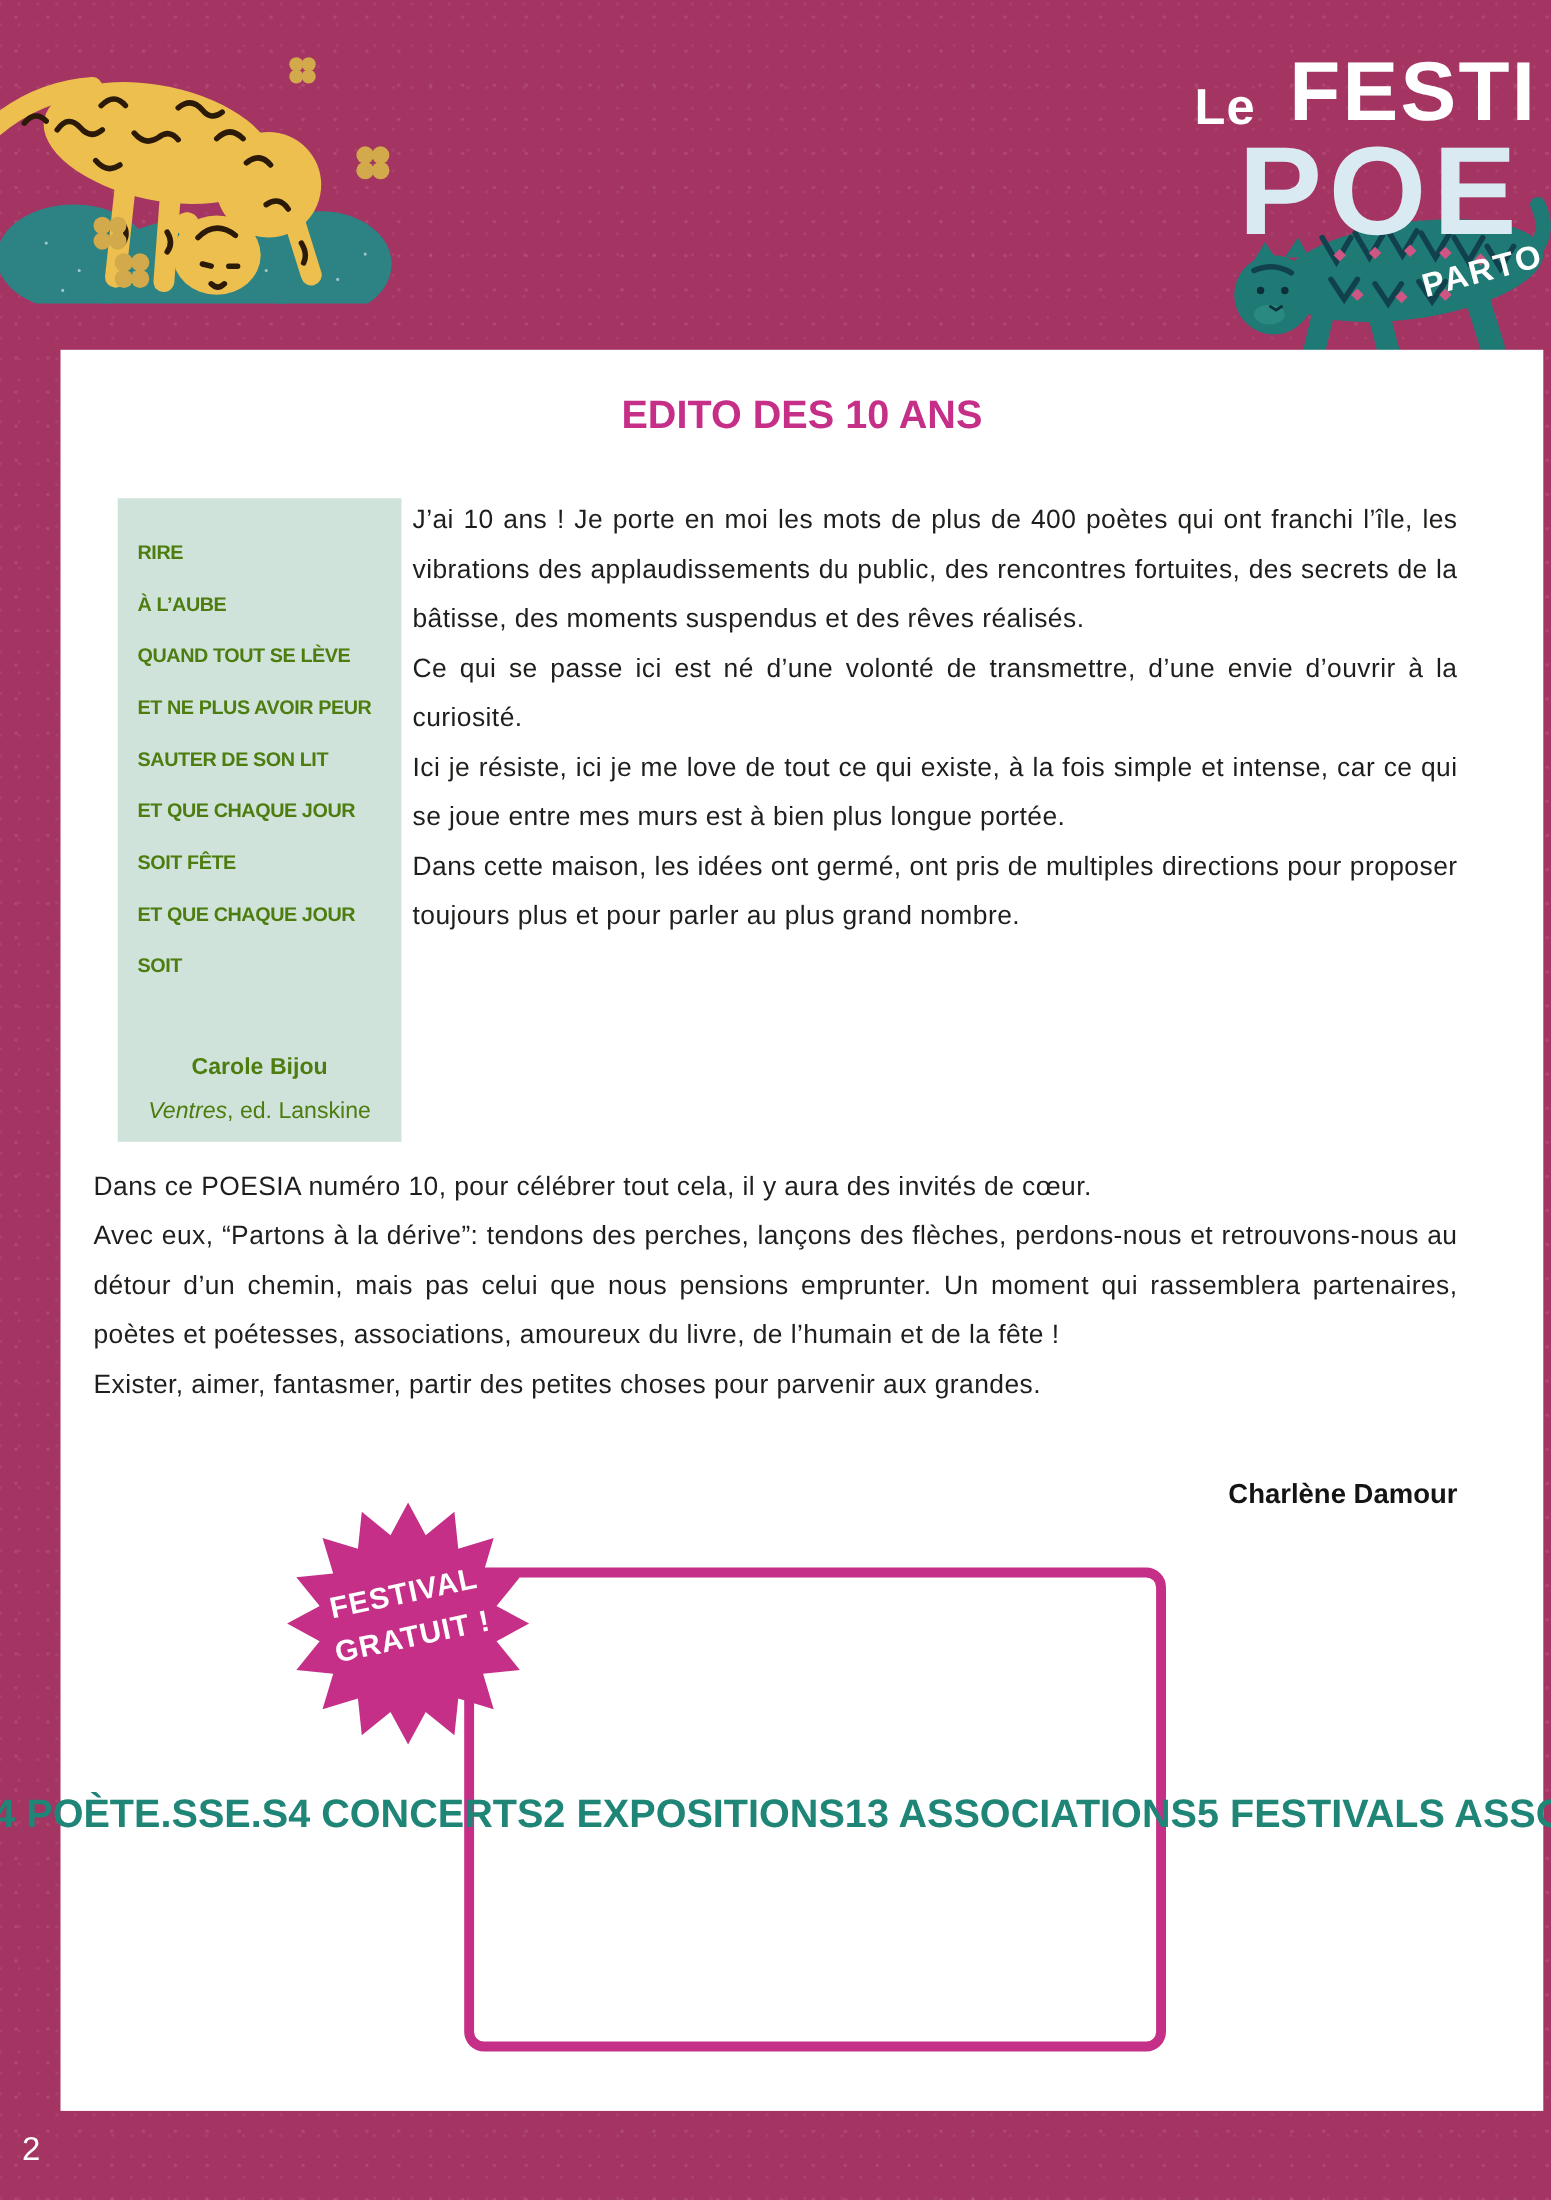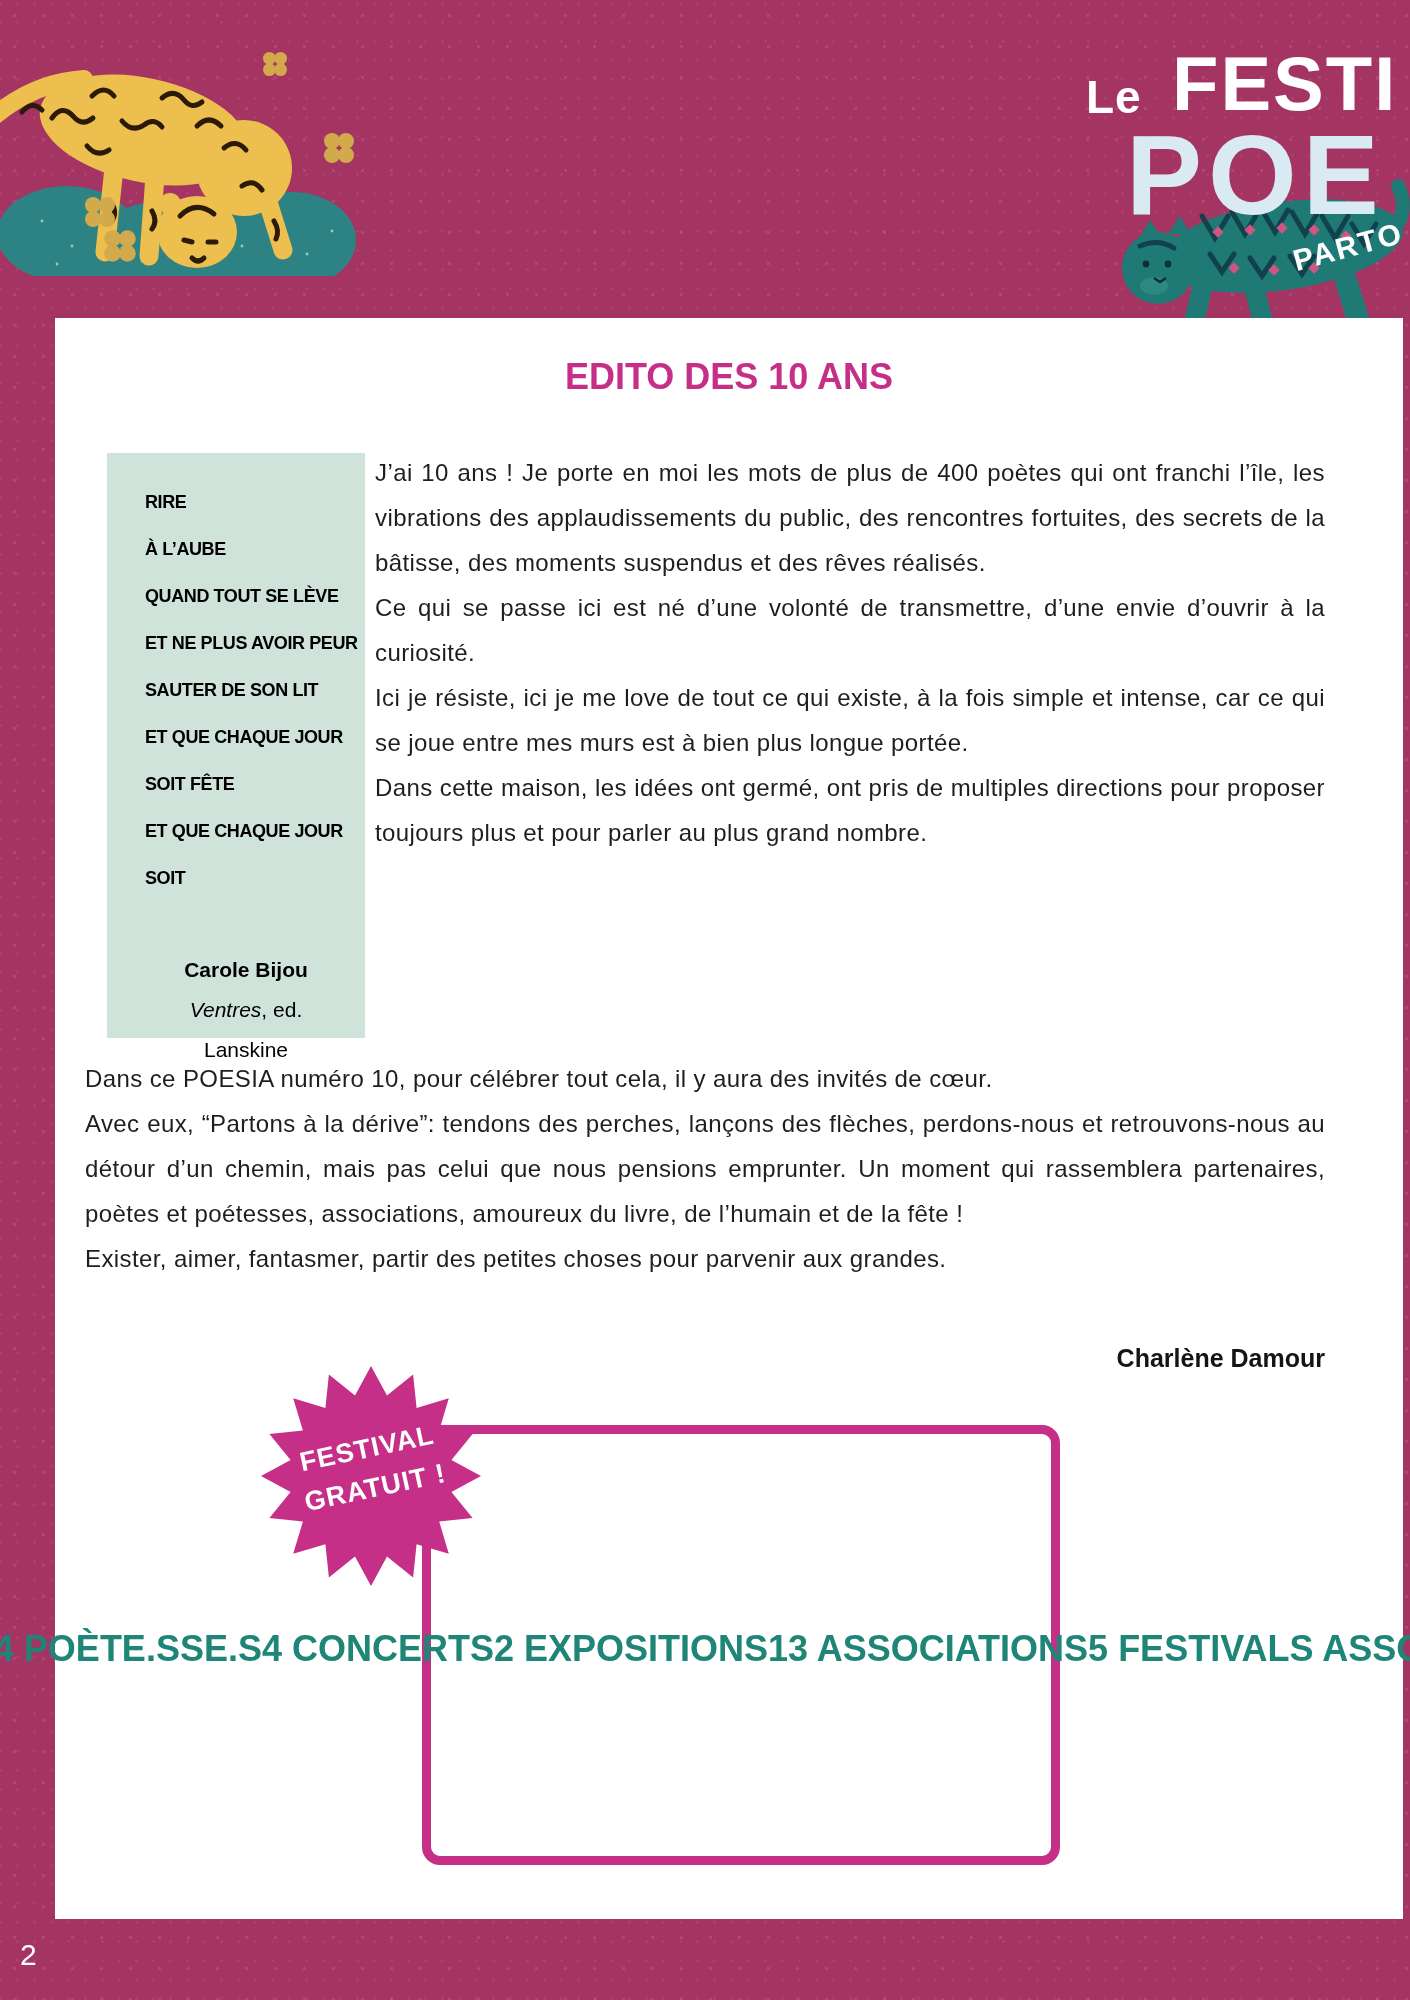--- a/index.html
+++ b/index.html
@@ -32,22 +32,22 @@
     position:absolute;left:55px;top:318px;width:1348px;height:1601px;
     background:#ffffff;z-index:2;
   }
   .edito-title{
     position:absolute;left:0;top:38px;width:100%;text-align:center;
     color:#c52f87;font-weight:800;font-size:36px;letter-spacing:0px;
   }
   
   .poem-box{
     position:absolute;left:52px;top:135px;width:258px;height:585px;
-    background:#cfe3db;box-sizing:border-box;padding:26px 18px 20px 38px;
-    color:#000000;
+    background:#cfe3db;box-sizing:border-box;padding:26px 18px 20px 18px;
+    color:#4d7c0f;
   }
   .poem-line{font-weight:800;font-size:18px;letter-spacing:-0.4px;line-height:47px;white-space:nowrap;}
   .poem-credit{margin-top:48px;font-size:21px;line-height:40px;font-weight:700;text-align:center;}
   .poem-work{font-weight:500;}
   .poem-work .work-title{font-style:italic;}
   
   .edito-col{
     position:absolute;left:320px;top:132px;width:950px;
     color:#1e1e1c;font-size:24px;line-height:45px;text-align:justify;letter-spacing:0.4px;
   }

